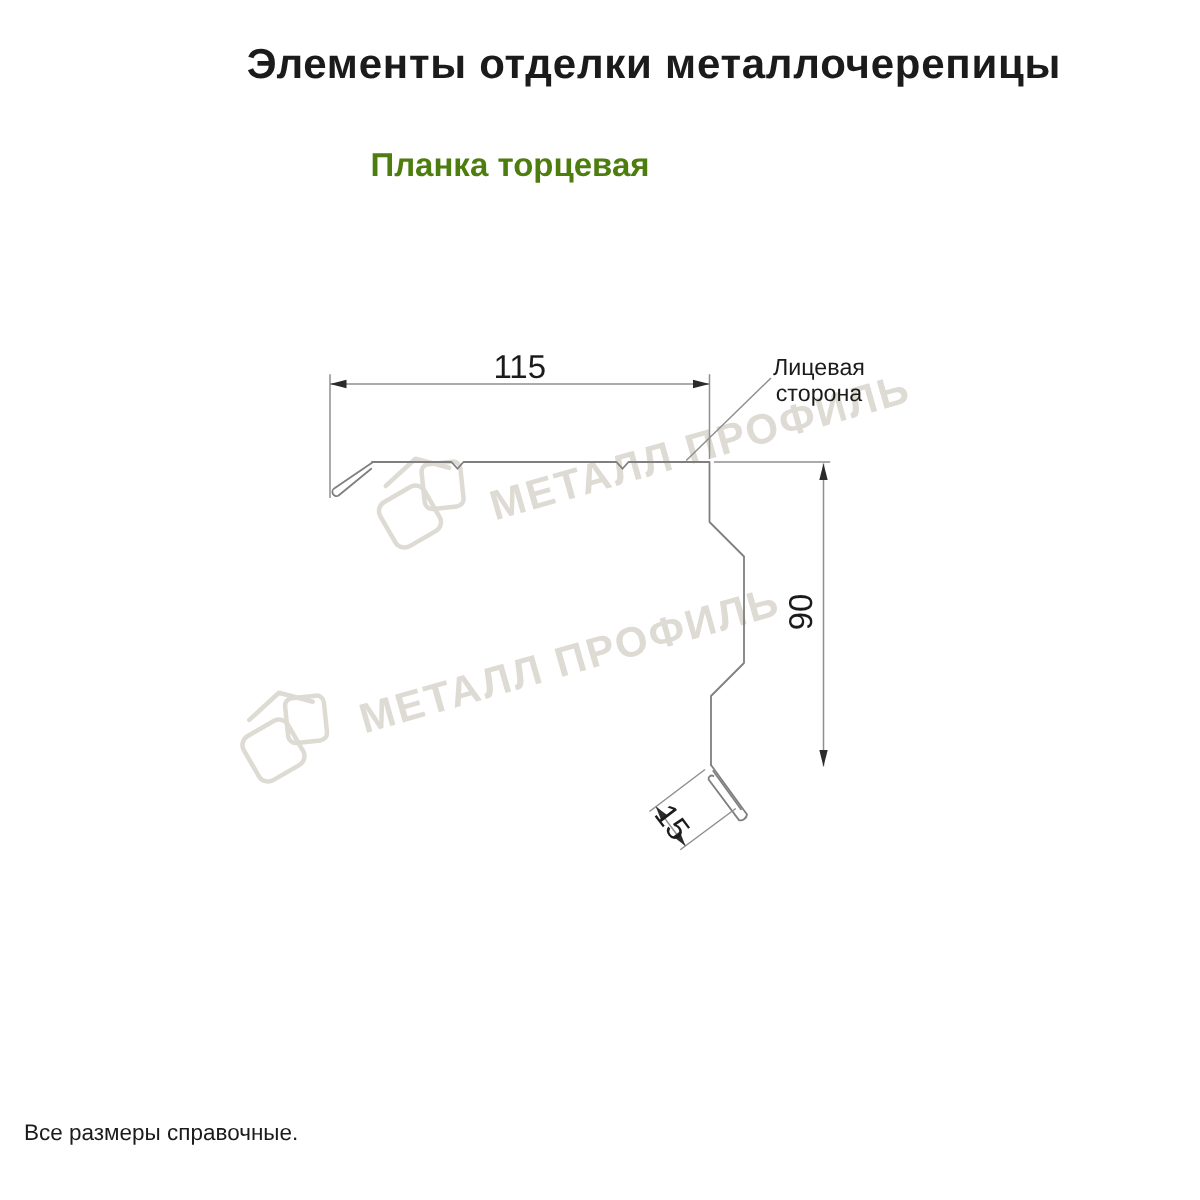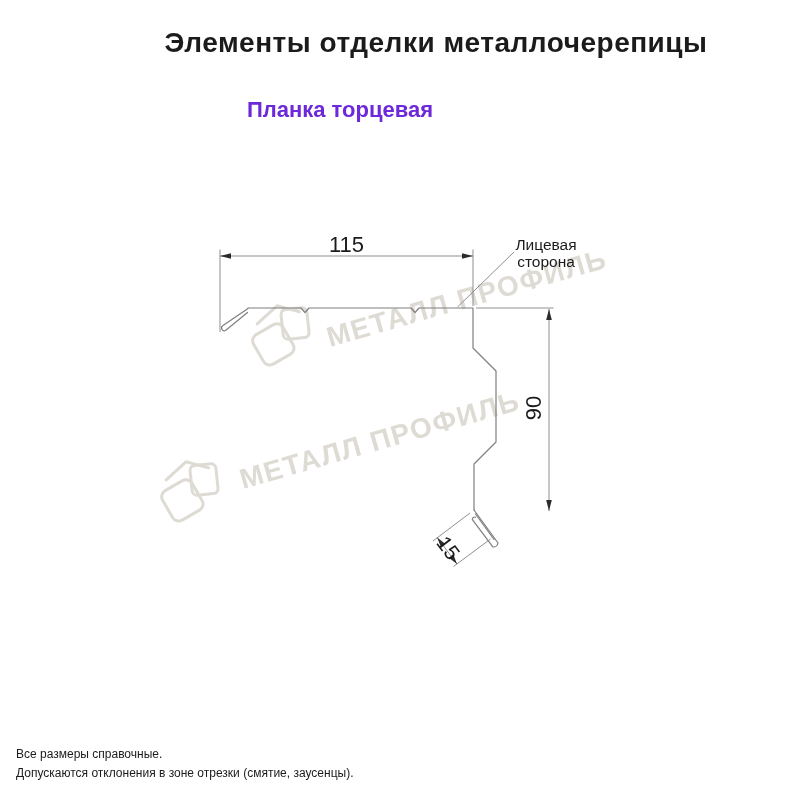--- a/index.html
+++ b/index.html
@@ -1,25 +1,25 @@
 <!DOCTYPE html>
 <html><head>
 <meta charset="utf-8">
 <style>
   html,body{margin:0;padding:0;background:#fff;}
   #page{position:relative;width:800px;height:800px;background:#ffffff;overflow:hidden;
         font-family:"Liberation Sans",sans-serif;color:#1b1b1b;}
   .title{position:absolute;top:27px;left:0;width:800px;text-align:center;
          font-size:28px;font-weight:bold;letter-spacing:0.5px;color:#1b1b1b;padding-left:36px;}
   .subtitle{position:absolute;left:0;width:680px;text-align:center;
-            font-size:22px;font-weight:bold;color:#6d28d9;}
+            font-size:22px;font-weight:bold;color:#4d7c0f;}
   .subtitle.name{top:97px;}
   .subtitle.code{top:135px;}
   #drawing{position:absolute;left:0;top:0;}
-  .footer{position:absolute;left:16px;font-size:12px;color:#1b1b1b;text-align:right;}
+  .footer{position:absolute;left:16px;font-size:15px;color:#1b1b1b;text-align:right;}
   .footer.l1{top:747px;}
   .footer.l2{top:766px;}
   
   .dim-num{font-family:"Liberation Sans",sans-serif;font-size:22px;fill:#1b1b1b;}
   .dim-num-sm{font-family:"Liberation Sans",sans-serif;font-size:21px;fill:#1b1b1b;}
   .lbl{font-family:"Liberation Sans",sans-serif;font-size:15.5px;fill:#1b1b1b;}
   .wm-text{font-family:"Liberation Sans",sans-serif;font-size:28px;font-weight:bold;
            letter-spacing:1.5px;fill:#dedbd4;}
   .wm-shape{stroke:#dedbd4;stroke-width:3;fill:none;stroke-linejoin:round;stroke-linecap:round;}
   .profile{stroke:#7f7f7f;stroke-width:1.2;fill:none;stroke-linejoin:round;stroke-linecap:round;}
@@ -95,14 +95,13 @@
     </g>
 
     <g>
       <path class="dimline" d="M457.5,307 L514,252"></path>
       <text class="lbl" x="546" y="250" text-anchor="middle">Лицевая</text>
       <text class="lbl" x="546" y="267" text-anchor="middle">сторона</text>
     </g>
   </svg>
 
   <div class="footer l1">Все размеры справочные.</div>
-  <div class="footer l2">Допускаются отклонения в зоне отрезки (смятие, заусенцы).</div>
 </div>
 
 </body></html>

